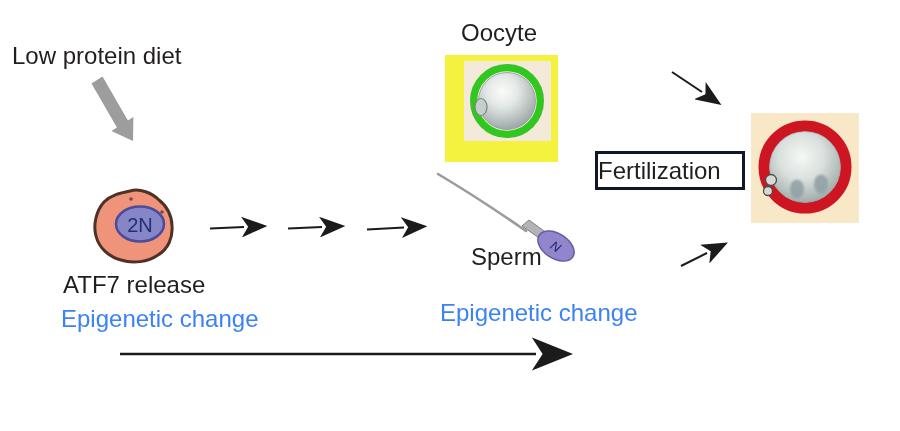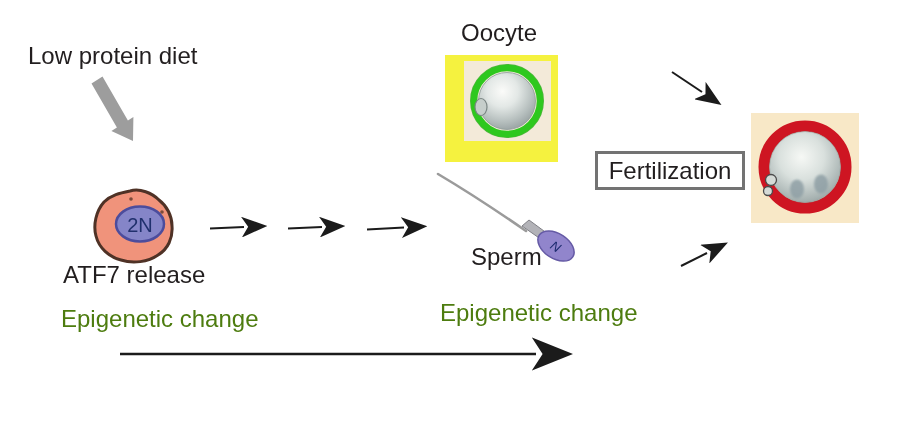--- a/index.html
+++ b/index.html
@@ -3,26 +3,26 @@
 <meta charset="utf-8">
 <style>
   html,body{margin:0;padding:0;background:#fff;}
   .canvas{
     position:relative;width:900px;height:431px;background:#ffffff;overflow:hidden;
     font-family:"Liberation Sans",sans-serif;color:#221e1f;
   }
   .lbl{
     position:absolute;font-size:24px;line-height:28px;white-space:nowrap;color:#221e1f;
   }
-  .lbl.red{color:#4d7c0f;}
+  .lbl.red{color:#3b82f6;}
   .artwork{position:absolute;left:0;top:0;}
   .fert-box{
     position:absolute;left:595px;top:151px;width:144px;height:33px;
-    border:3px solid #737373;background:#ffffff;
-    display:flex;align-items:center;justify-content:center;
+    border:3px solid #0f172a;background:#ffffff;
+    display:flex;align-items:center;
     font-size:24px;white-space:nowrap;color:#221e1f;
   }
 </style>
 </head>
 <body>
 
 <div class="canvas">
 
   <svg class="artwork" width="900" height="431" viewBox="0 0 900 431">
     <defs>
@@ -97,24 +97,24 @@
       <ellipse cx="821" cy="184" rx="7" ry="9.5" fill="#90a0a6" opacity="0.85" filter="url(#soft)"></ellipse>
       <circle cx="771" cy="180" r="5.5" fill="#d5dad6" stroke="#4a4a4a" stroke-width="1.3"></circle>
       <circle cx="768" cy="191" r="4.5" fill="#d5dad6" stroke="#4a4a4a" stroke-width="1.3"></circle>
     </g>
 
     <line x1="681" y1="266" x2="707" y2="253" stroke="#1b1b1b" stroke-width="2" marker-end="url(#ah)"></line>
 
     <line x1="120" y1="354" x2="536" y2="354" stroke="#1b1b1b" stroke-width="2.3" marker-end="url(#ahBig)"></line>
   </svg>
 
-  <div class="lbl" style="left:28px;top:42px;text-align:right;">Low protein diet</div>
+  <div class="lbl" style="left:12px;top:42px;text-align:right;">Low protein diet</div>
 
 
-  <div class="lbl" style="left:63px;top:261px;text-align:right;">ATF7 release</div>
+  <div class="lbl" style="left:63px;top:271px;text-align:right;">ATF7 release</div>
 
   <div class="lbl red" style="left:61px;top:305px;">Epigenetic change</div>
 
   <div class="lbl" style="left:461px;top:19px;">Oocyte</div>
 
   <div class="lbl" style="left:455px;top:243px;margin-left:16px;">Sperm</div>
 
   <div class="lbl red" style="left:440px;top:299px;">Epigenetic change</div>
 
   <div class="fert-box">

